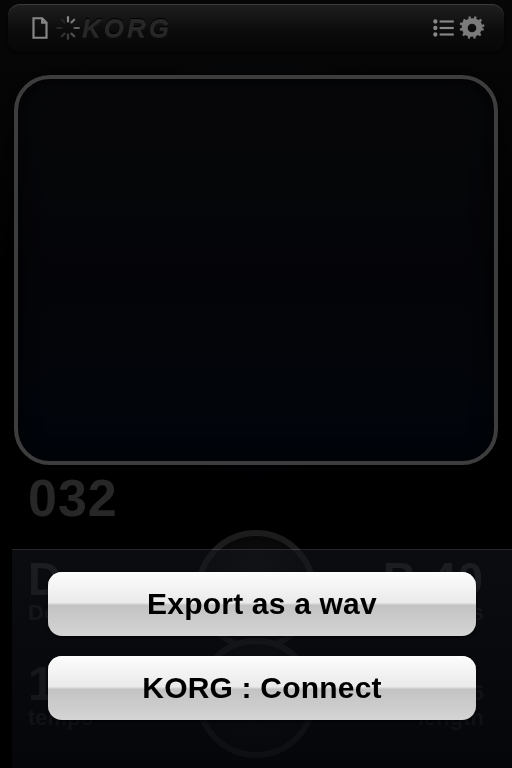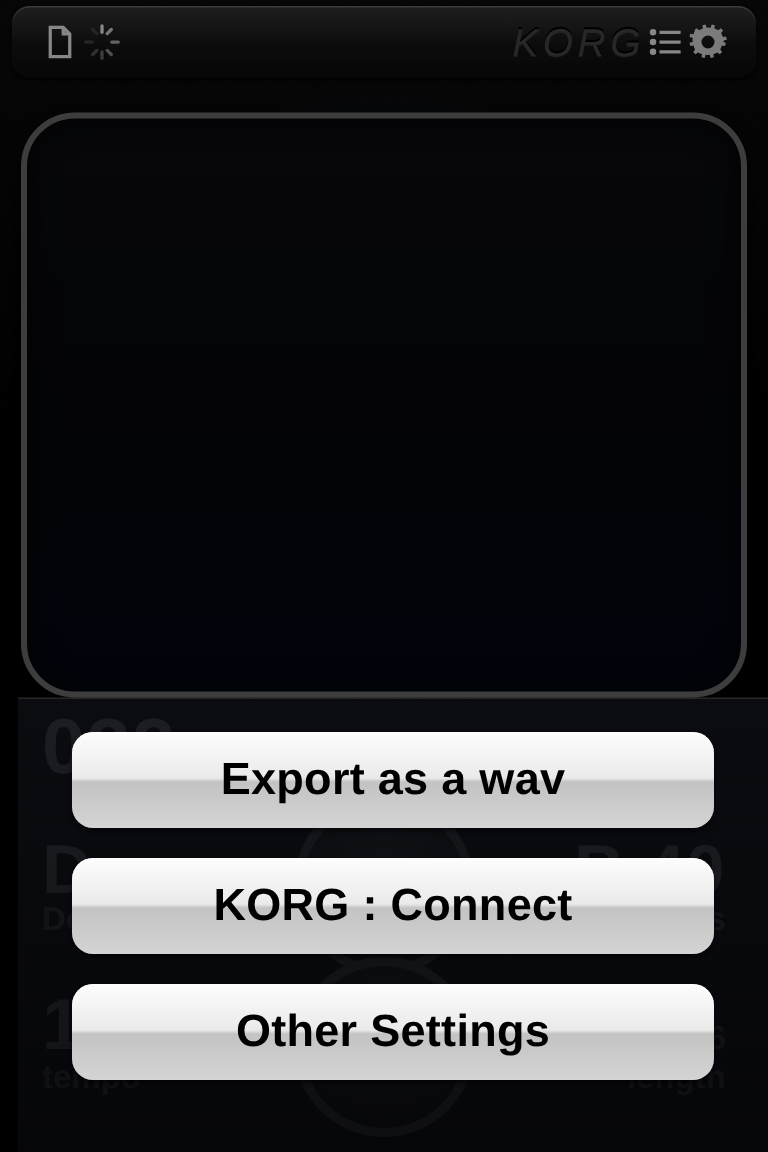--- a/index.html
+++ b/index.html
@@ -29,22 +29,22 @@
     position: absolute; top: 4px; left: 8px; right: 8px; height: 48px;
     border-radius: 12px;
     background: linear-gradient(#2e2e2e, #121212 55%, #0a0a0a);
     box-shadow: inset 0 1px 0 rgba(255,255,255,0.2), 0 1px 2px rgba(0,0,0,0.8);
     display: flex; align-items: center; justify-content: space-between;
     padding: 0 18px;
   }
   .tool-icon { width: 28px; height: 28px; display:flex; align-items:center; justify-content:center; color:#c8c8c8; }
   .tool-icon svg { width: 26px; height: 26px; }
   .brand {
-    flex:1; text-align:right;
-    font-size: 26px; font-weight: 400; letter-spacing: 3px;
+    flex:1; text-align:left;
+    font-size: 26px; font-weight: 700; letter-spacing: 3px;
     color:#3a3a3a;
     text-shadow: 0 1px 0 rgba(255,255,255,0.12), 0 -1px 0 #000;
     font-family: Arial, sans-serif;
     font-style: italic;
     user-select:none;
   }
 
   
   .display-panel {
     position:absolute; top:75px; left:14px; right:14px; height:390px;
@@ -184,14 +184,13 @@
     </div>
     <div class="knob" style="top:178px;"></div>
   </div>
 </div>
 
 <div class="dim"></div>
 
 <div class="sheet">
   <button class="sheet-btn">Export as a wav</button>
   <button class="sheet-btn">KORG : Connect</button>
-  <button class="sheet-btn">Other Settings</button>
 </div>
 
 </body></html>

